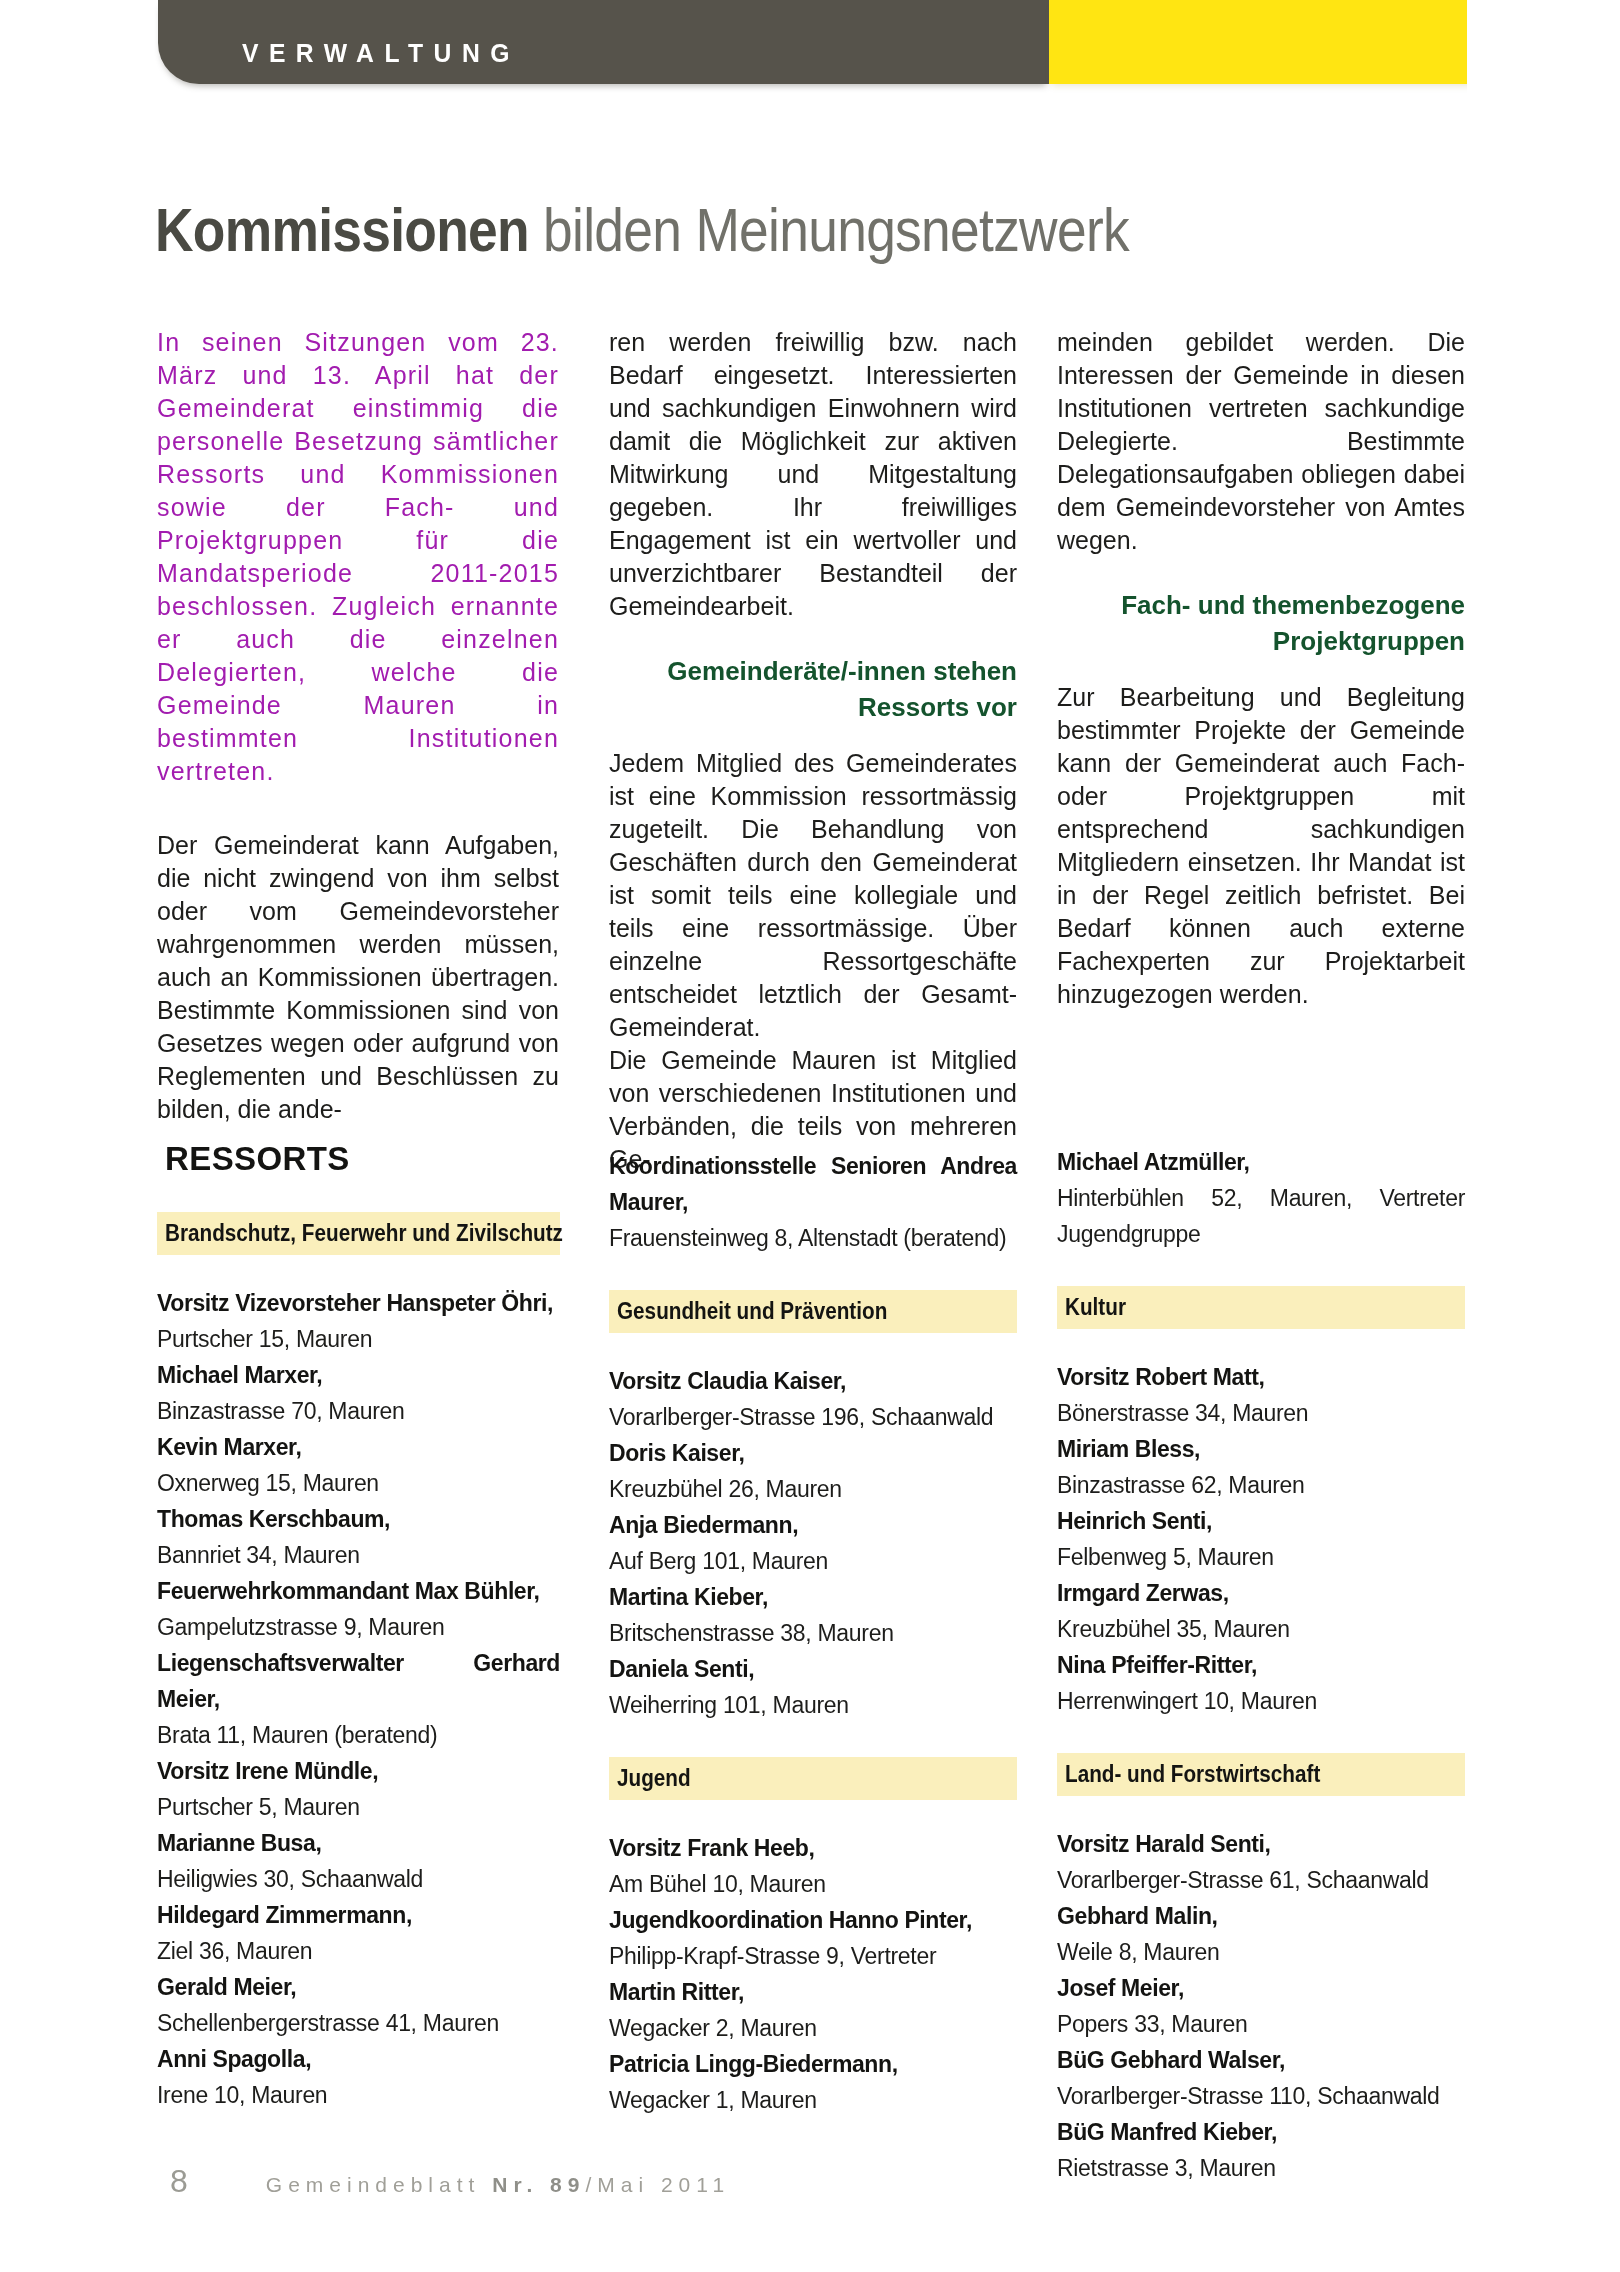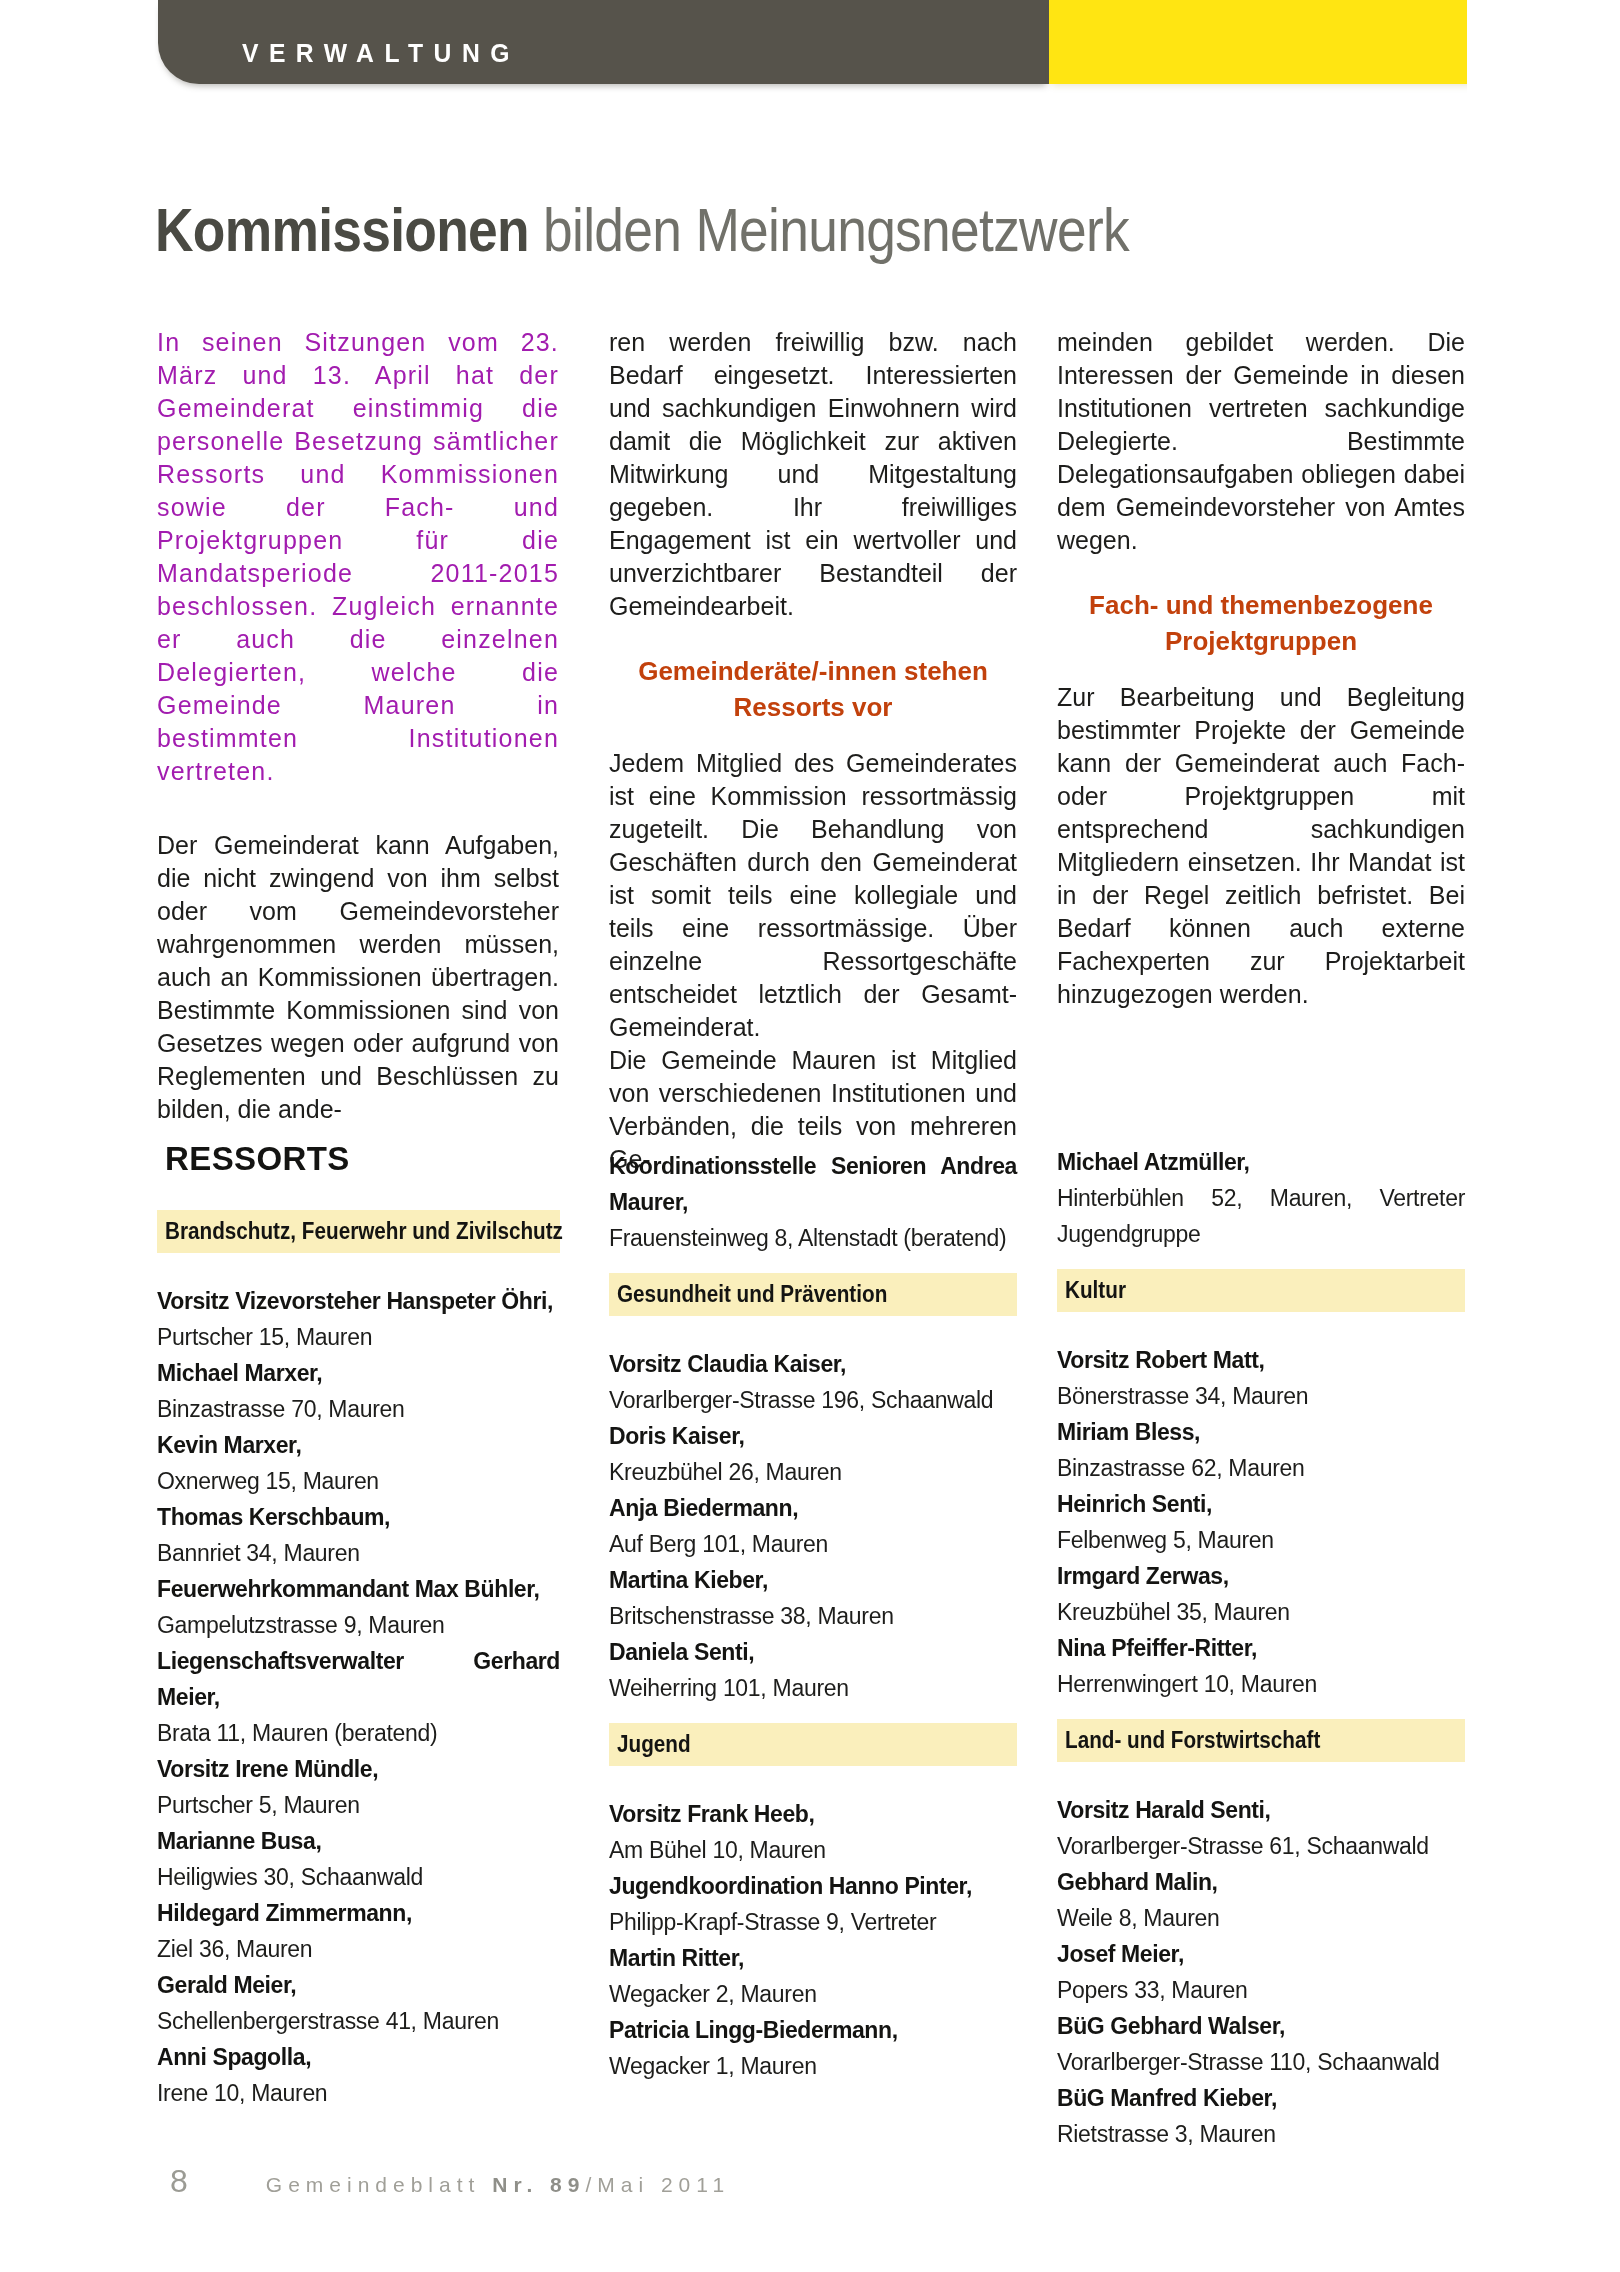--- a/index.html
+++ b/index.html
@@ -37,36 +37,36 @@
   .icol{
     position:absolute;top:326px;
     font-size:25px;line-height:33px;color:#1d1d1b;text-align:justify;
   }
   #icol1{left:157px;width:402px;}
   #icol2{left:609px;width:408px;}
   #icol3{left:1057px;width:408px;}
   .icol p{margin:0;}
   .lead{color:#a21caf;letter-spacing:1.2px;margin:0 0 41px 0 !important;}
   .subhead{
-    font-size:26px;line-height:36px;font-weight:700;color:#c2410c;
-    margin:30px 0 22px 0;text-align:center;
+    font-size:26px;line-height:36px;font-weight:700;color:#14532d;
+    margin:30px 0 22px 0;text-align:right;
   }
   
   .rcol{position:absolute;font-size:23px;line-height:36px;color:#1d1d1b;}
   #rcol1{left:157px;top:1139px;width:403px;}
   #rcol2{left:609px;top:1148px;width:408px;}
   #rcol3{left:1057px;top:1144px;width:408px;}
   .r-heading{
     font-size:33px;line-height:39px;font-weight:700;color:#141412;
     margin:0 0 32px 8px;letter-spacing:0.4px;
   }
   .r-band{
     background:var(--c-highlight,#faefbc);
     font-size:23px;line-height:32px;font-weight:700;color:#141412;
-    padding:5px 6.8px 5.9px 8.4px;margin:17px 0 30px 0;white-space:nowrap;
+    padding:5px 6.8px 5.9px 8.4px;margin:34px 0 30px 0;white-space:nowrap;
   }
   .r-band > span{display:inline-block;transform:scaleX(.9);transform-origin:left center;}
   .rcol > .r-band:first-child{margin-top:0;}
   .r-person{text-align:justify;margin:0;}
   .r-name{font-weight:700;color:#141412;letter-spacing:-0.4px;}
   .r-addr{font-weight:400;letter-spacing:-0.3px;}
   
   .footer{position:absolute;left:170px;top:2163px;display:flex;align-items:baseline;}
   .pagenum{font-size:32px;color:#9b9b94;}
   .footline{margin-left:78px;font-size:21px;letter-spacing:6px;color:#a09f98;white-space:nowrap;}

